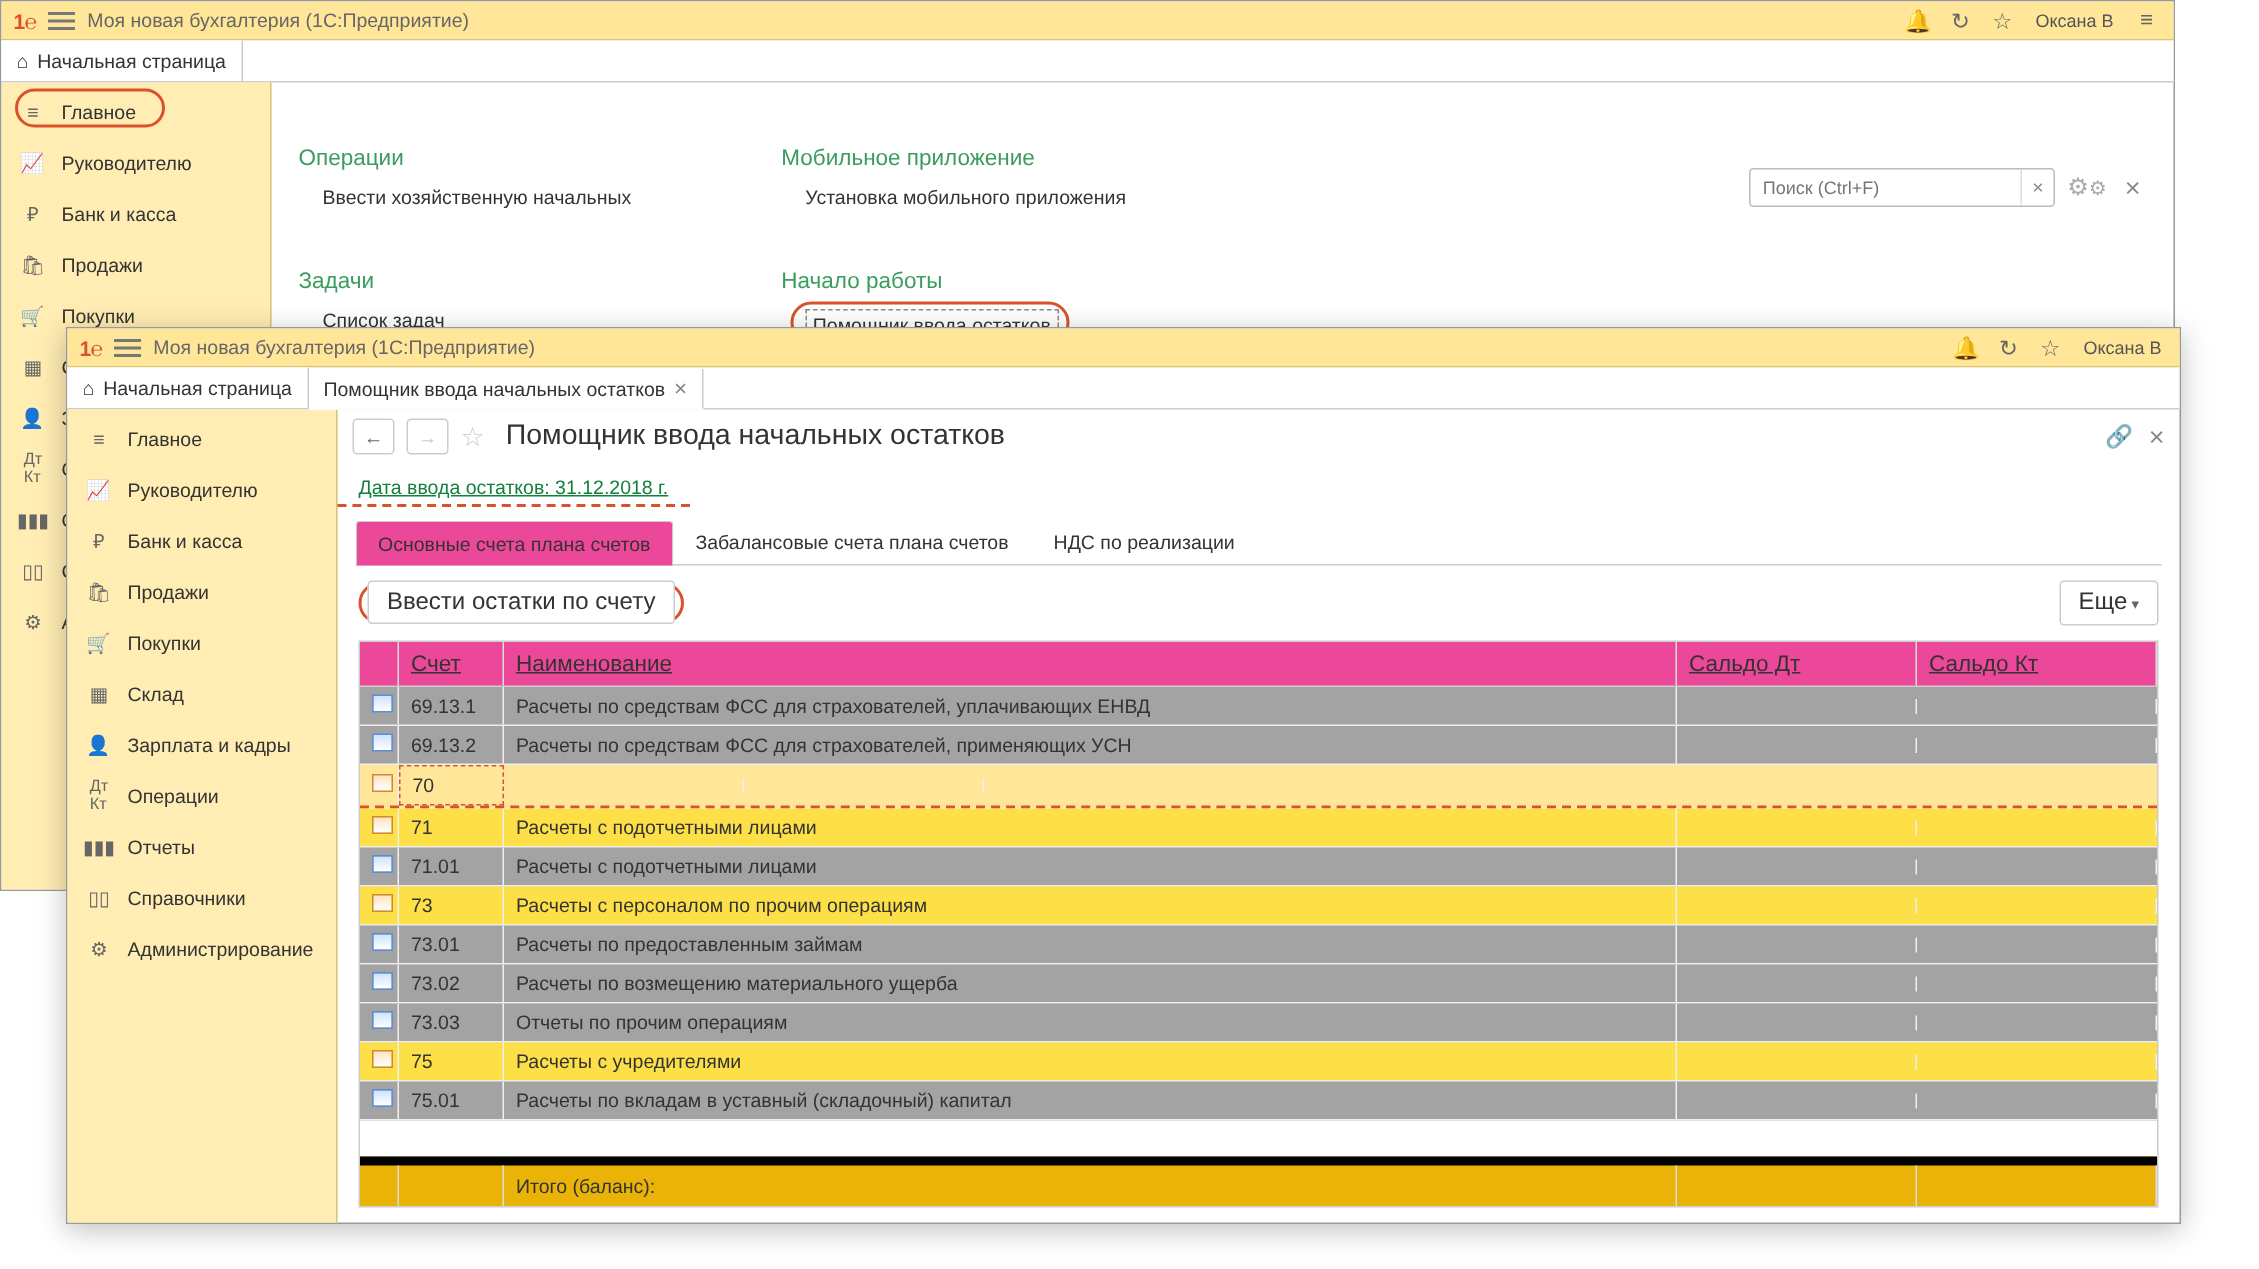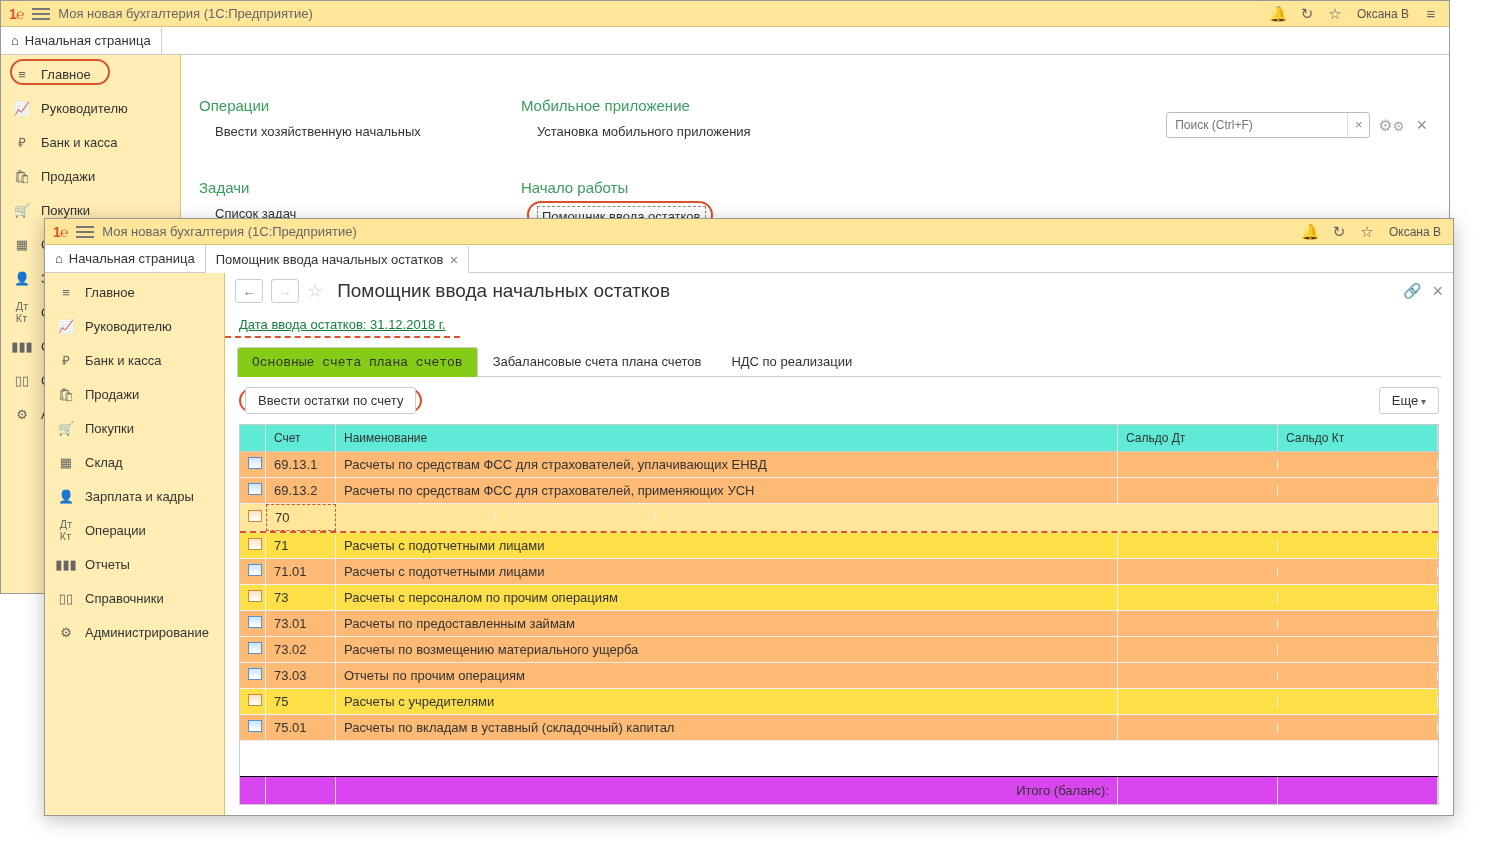--- a/index.html
+++ b/index.html
@@ -52,47 +52,47 @@
 .assistant-title { font-size: 19px; color: #333; margin-left: 6px; }
 .star-out { color: #ccc; font-size: 18px; cursor: pointer; }
 .link-right { margin-left: auto; display: flex; gap: 10px; align-items: center; }
 .link-icon { color: #888; cursor: pointer; font-size: 15px; }
 .close-right { color: #888; cursor: pointer; font-size: 18px; }
 
 .date-link { color: #15803d; text-decoration: underline; font-size: 13px; padding: 8px 14px 4px; display: inline-block; border-bottom: 2px dashed #d9522c; cursor: pointer; }
 
 .inner-tabs { display: flex; border-bottom: 1px solid #ccc; margin: 8px 12px 0; }
 .inner-tab { padding: 7px 14px; font-size: 13px; border: 1px solid transparent; border-bottom: none; cursor: pointer; color: #333; }
-.inner-tab.active { border-color: #ccc; background: #84cc16; border-radius: 3px 3px 0 0; position: relative; top: 1px; font-family: Liberation Mono, monospace; }
+.inner-tab.active { border-color: #ccc; background: #ec4899; border-radius: 3px 3px 0 0; position: relative; top: 1px; }
 
 .toolbar-row { display: flex; align-items: center; padding: 10px 14px; gap: 8px; }
-.pill-btn { border: 1px solid #ccc; border-radius: 3px; padding: 5px 12px; background: #fff; font-size: 13px; cursor: pointer; }
+.pill-btn { border: 1px solid #ccc; border-radius: 3px; padding: 5px 12px; background: #fff; font-size: 16px; cursor: pointer; }
 .action-ring { border: 2px solid #d9522c; border-radius: 16px; padding: 3px 4px; }
 .more-btn { margin-left: auto; }
 .more-btn::after { content: " ▾"; color: #666; font-size: 10px; }
 
 .grid-table { margin: 0 14px 10px; border: 1px solid #ccc; flex: 1; display: flex; flex-direction: column; min-height: 0; }
-.grid-head { display: flex; background: #5eead4; border-bottom: 1px solid #ccc; font-size: 12px; color: #333; }
+.grid-head { display: flex; background: #ec4899; border-bottom: 1px solid #ccc; font-size: 15px; color: #333; text-decoration: underline; }
 .grid-head > div { padding: 6px 8px; border-right: 1px solid #ddd; }
 .grid-body { flex: 1; overflow-y: scroll; }
 .grid-row { display: flex; border-bottom: 1px solid #eee; font-size: 13px; color: #333; align-items: center; }
 .grid-row > div { padding: 5px 8px; border-right: 1px solid #f0f0f0; overflow: hidden; white-space: nowrap; }
-.grid-row.alt0 { background: #fdba74; }
+.grid-row.alt0 { background: #a3a3a3; }
 .grid-row.alt1 { background: #fde047; }
 .grid-row.selected { background: #ffe699; }
 .grid-row.selected .col-code { border: 1px dashed #d9522c; }
 .grid-row.dashed-bottom { border-bottom: 2px dashed #d9522c; }
 .col-icon { width: 26px; flex: 0 0 26px; text-align: center; }
 .col-code { width: 70px; flex: 0 0 70px; }
 .col-name { flex: 1; }
 .col-dt { width: 160px; flex: 0 0 160px; }
 .col-kt { width: 160px; flex: 0 0 160px; }
 .row-glyph { display:inline-block; width:14px; height:12px; border:1px solid #5a8fd6; background:linear-gradient(#cfe3ff,#fff); position:relative; }
 .row-glyph.alt { border-color:#d08a3a; background:linear-gradient(#ffe4c2,#fff); }
-.grid-foot { display: flex; border-top: 1px solid #000000; background: #d946ef; font-size: 13px; text-align: right; }
+.grid-foot { display: flex; border-top: 6px solid #000000; background: #eab308; font-size: 13px; }
 .grid-foot > div { padding: 6px 8px; border-right: 1px solid #ddd; }
 
 .front .content-area { flex: 1; display: flex; flex-direction: column; min-height: 0; }
 </style>
 </head>
 <body>
 
 <div class="window back">
   <div class="titlebar">
     <span class="logo">1℮</span>

